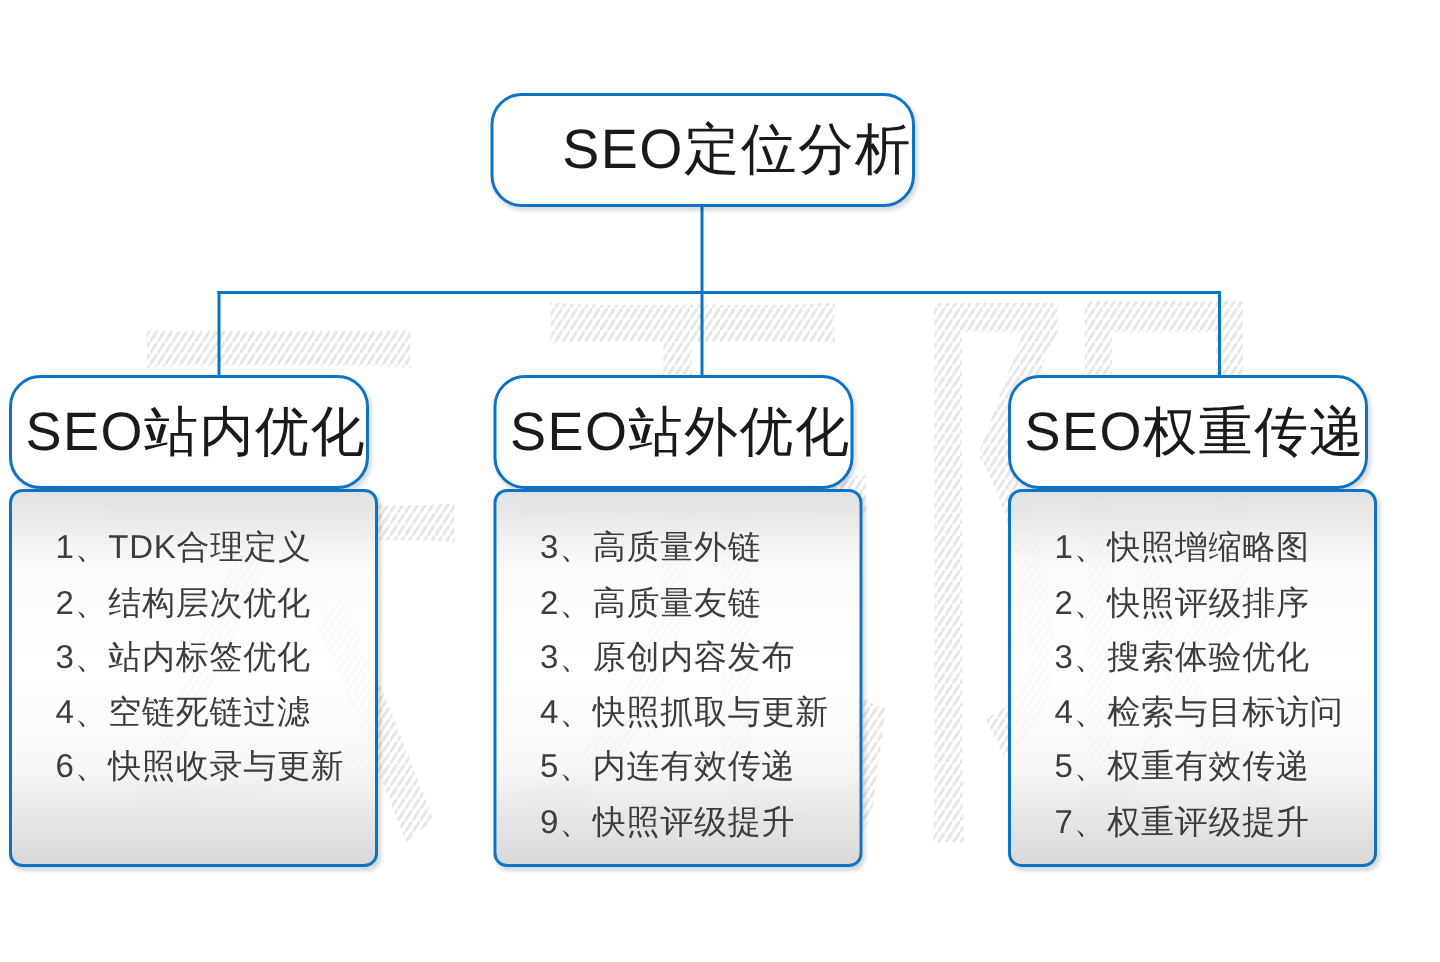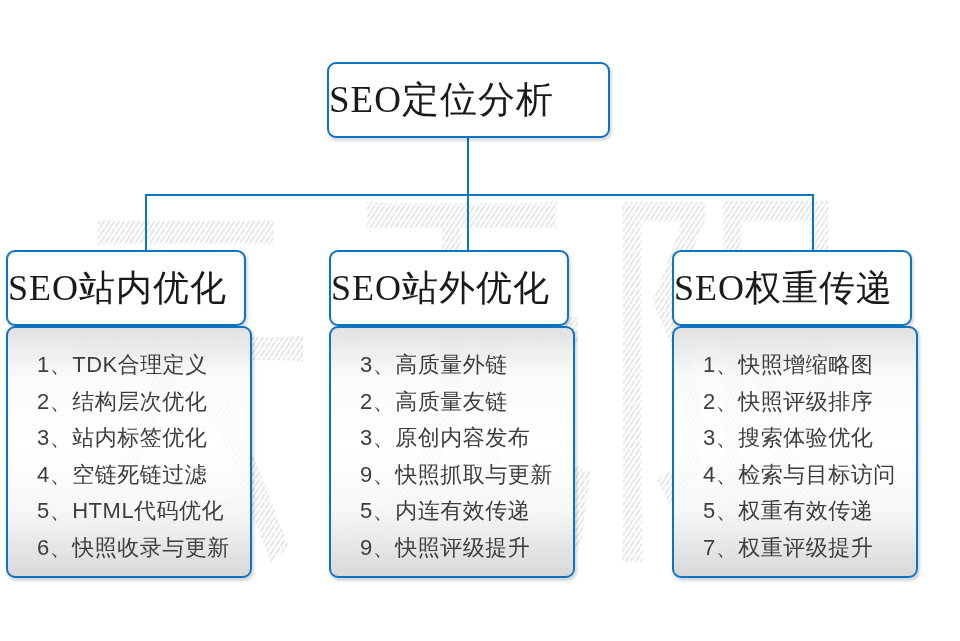--- a/index.html
+++ b/index.html
@@ -23,24 +23,23 @@
   }
   
   .connector{
     position:absolute;background:var(--blue);z-index:1;
   }
   
   .node{
     position:absolute;z-index:2;
     background:#ffffff;
     border:2px solid var(--blue);
-    border-radius:9px;
-    display:flex;align-items:center;justify-content:flex-start;
+    border-radius:21px;
+    display:flex;align-items:center;justify-content:flex-end;
     box-shadow:1.5px 2.5px 3px rgba(0,0,0,0.14);
-    font-family:Liberation Serif, serif;
   }
   .node-label{
     color:var(--title);
     font-size:37px;
     letter-spacing:1px;
     white-space:nowrap;
   }
   .root-node{left:327px;top:62px;width:283px;height:76px;}
   .branch-header{top:250px;width:240px;height:76px;}
   .branch-header .node-label{font-size:36px;}
@@ -97,34 +96,33 @@
 
 <div class="node branch-header col0">
   <span class="node-label">SEO站内优化</span>
 </div>
 <div class="branch-list-box col0">
   <ul class="branch-list">
       <li>1、TDK合理定义</li>
       <li>2、结构层次优化</li>
       <li>3、站内标签优化</li>
       <li>4、空链死链过滤</li>
-      <li>5、HTML代码优化</li>
       <li>6、快照收录与更新</li>
     </ul>
 </div>
 
 <div class="node branch-header col1">
   <span class="node-label">SEO站外优化</span>
 </div>
 <div class="branch-list-box col1">
   <ul class="branch-list">
       <li>3、高质量外链</li>
       <li>2、高质量友链</li>
       <li>3、原创内容发布</li>
-      <li>9、快照抓取与更新</li>
+      <li>4、快照抓取与更新</li>
       <li>5、内连有效传递</li>
       <li>9、快照评级提升</li>
     </ul>
 </div>
 
 <div class="node branch-header col2">
   <span class="node-label">SEO权重传递</span>
 </div>
 <div class="branch-list-box col2">
   <ul class="branch-list">

